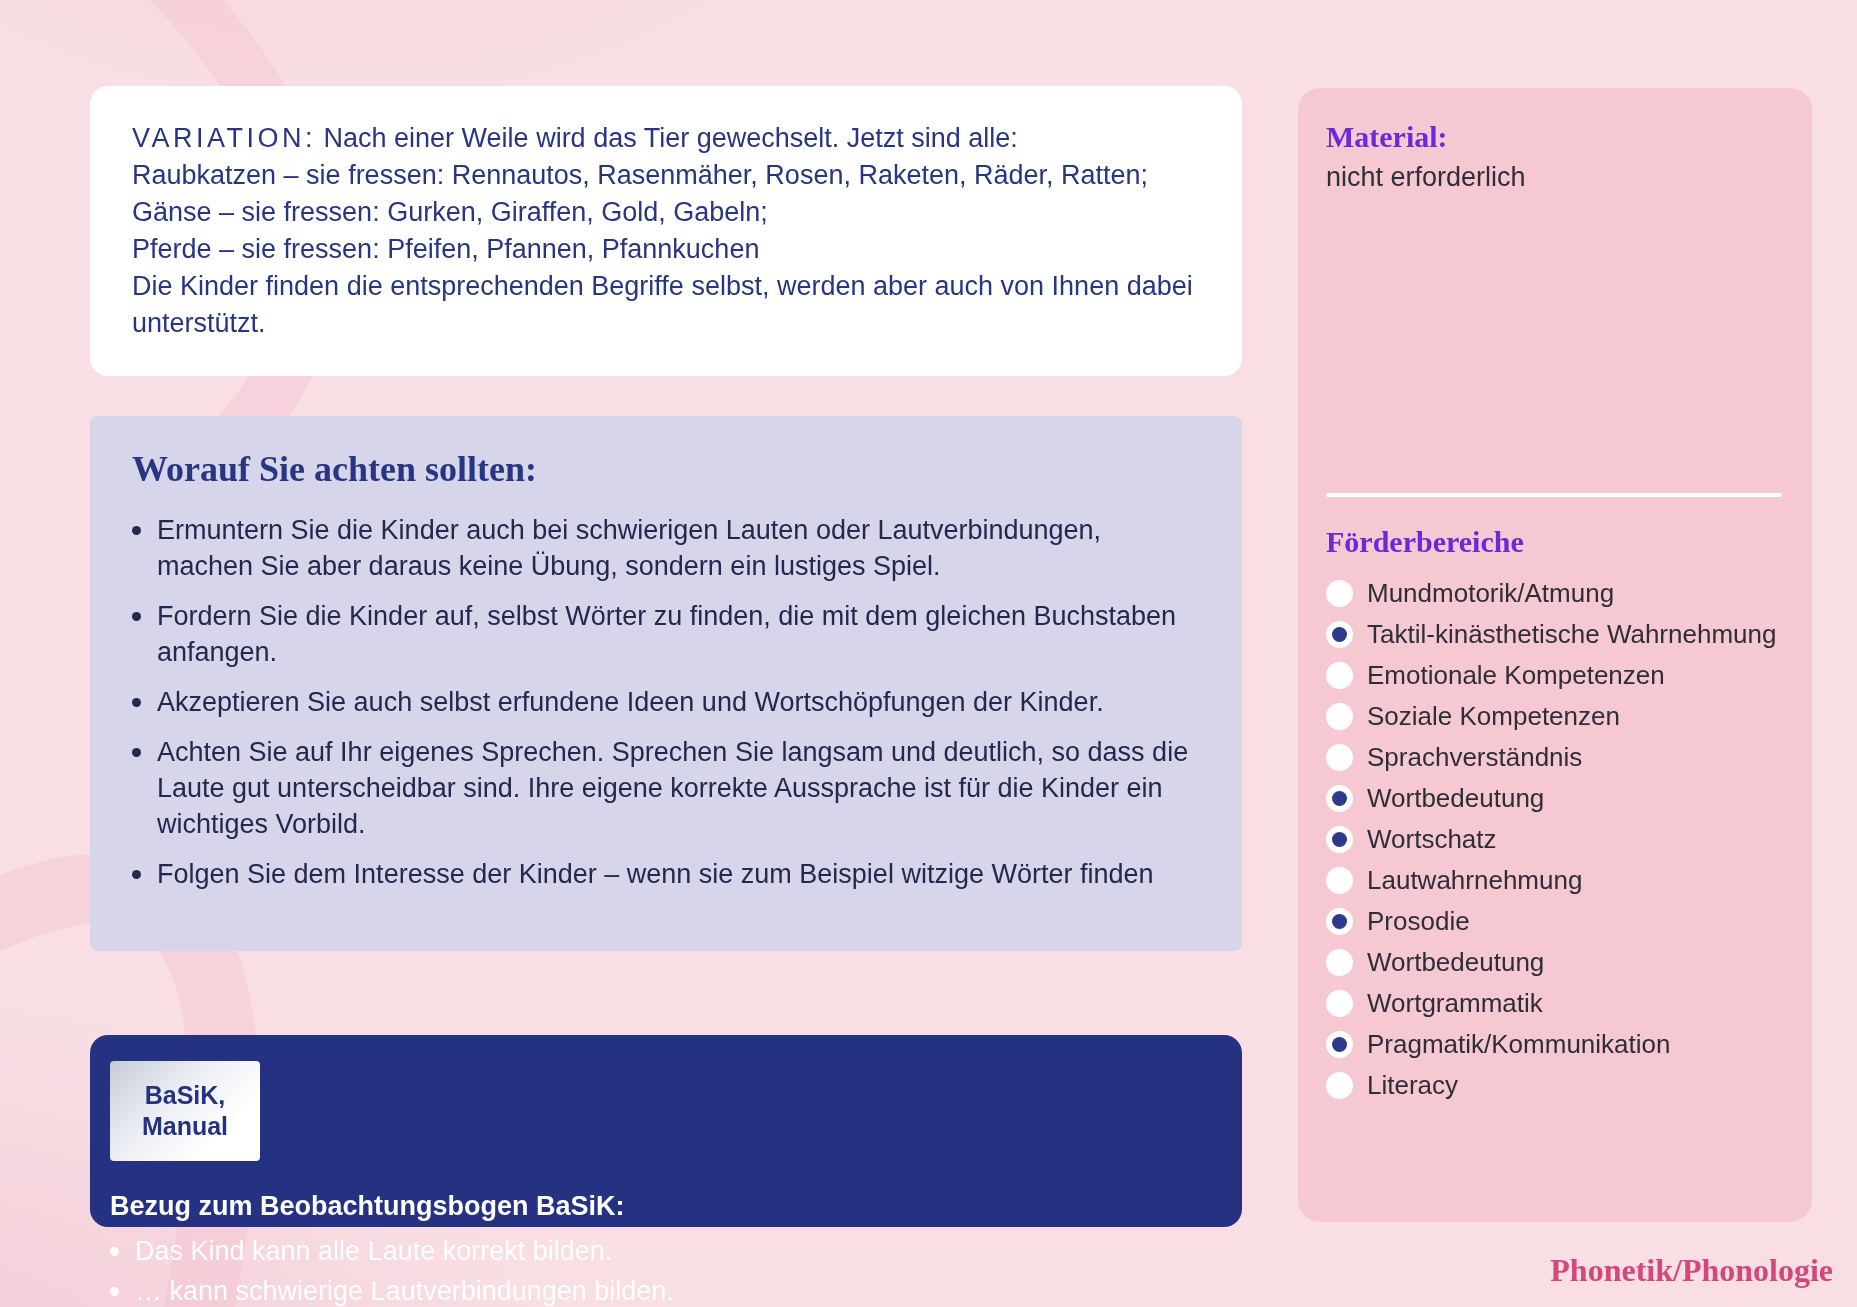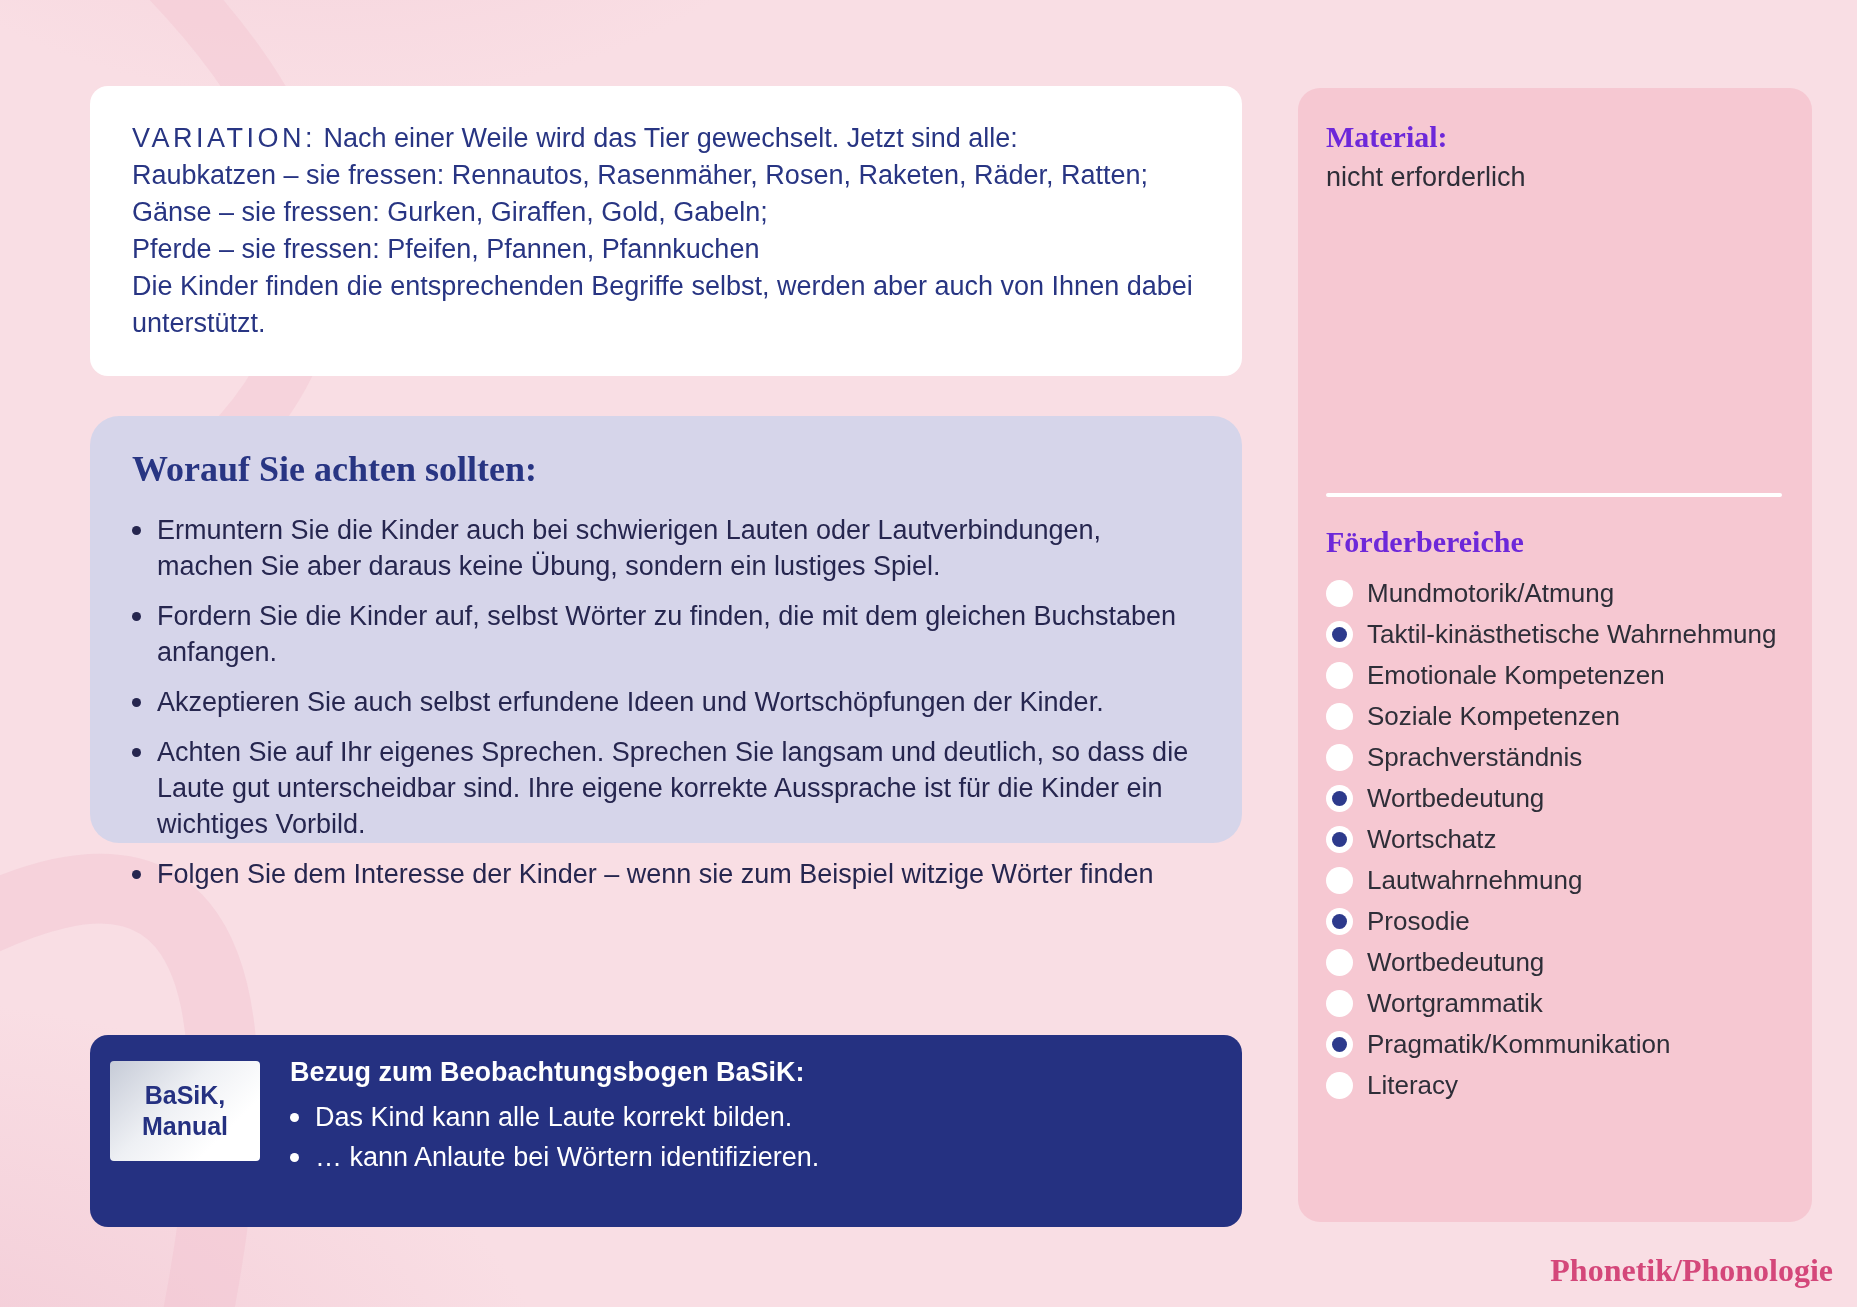--- a/index.html
+++ b/index.html
@@ -17,35 +17,35 @@
 
   
   .variation-box {
     position:absolute; left:90px; top:86px; width:1152px; min-height:272px;
     background:#ffffff; border-radius:18px; padding:34px 42px;
     color:#283583; font-size:27px; line-height:37px;
   }
   .var-label { letter-spacing:3.5px; }
 
   .attention-box {
-    position:absolute; left:90px; top:416px; width:1152px; height:427px;
-    background:#d6d5ea; border-radius:29px; padding:32px 42px 30px 42px;
+    position:absolute; left:90px; top:416px; width:1152px; height:535px;
+    background:#d6d5ea; border-radius:8px; padding:32px 42px 30px 42px;
   }
   .attention-box h2 {
     font-family:"Liberation Serif", serif;
     color:#283583; font-size:36px; font-weight:bold; margin-bottom:22px;
   }
   ul { list-style:none; }
   .bullet-row { display:flex; gap:16px; font-size:27px; line-height:36px; color:#26264f; margin-bottom:14px; }
   .bullet-row .dot { width:9px; height:9px; border-radius:50%; background:#26264f; margin-top:14px; flex:none; }
 
   .basik-box {
     position:absolute; left:90px; top:1035px; width:1152px; height:192px;
     background:#253181; border-radius:18px; padding:22px 30px 20px 20px;
-    display:flex; gap:30px; color:#ffffff;
+    display:flex; gap:30px; color:#ffffff;flex-direction:column;
   }
   .badge {
     flex:none; width:150px; height:100px; margin-top:4px;
     background:linear-gradient(135deg,#c6cbd7 0%,#eef0f4 42%,#ffffff 75%);
     border-radius:4px; color:#253181; font-weight:bold; font-size:25px; line-height:31px;
     display:flex; align-items:center; justify-content:center; text-align:center;
     white-space:pre-line;
   }
   .basik-content h3 { font-size:27px; font-weight:bold; margin-bottom:12px; }
   .basik-content .bullet-row { color:#ffffff; font-size:27px; line-height:34px; margin-bottom:6px; }
@@ -135,20 +135,24 @@
 Manual</div>
   <div class="basik-content">
     <h3>Bezug zum Beobachtungsbogen BaSiK:</h3>
     <ul>
 
         <li class="bullet-row">
           <span class="dot"></span>
           <span>Das Kind kann alle Laute korrekt bilden.</span>
         </li>
 
+        <li class="bullet-row">
+          <span class="dot"></span>
+          <span>… kann schwierige Lautverbindungen bilden.</span>
+        </li>
 
         <li class="bullet-row">
           <span class="dot"></span>
           <span>… kann Anlaute bei Wörtern identifizieren.</span>
         </li>
       </ul>
   </div>
 </section>
 
 <aside class="sidebar">

